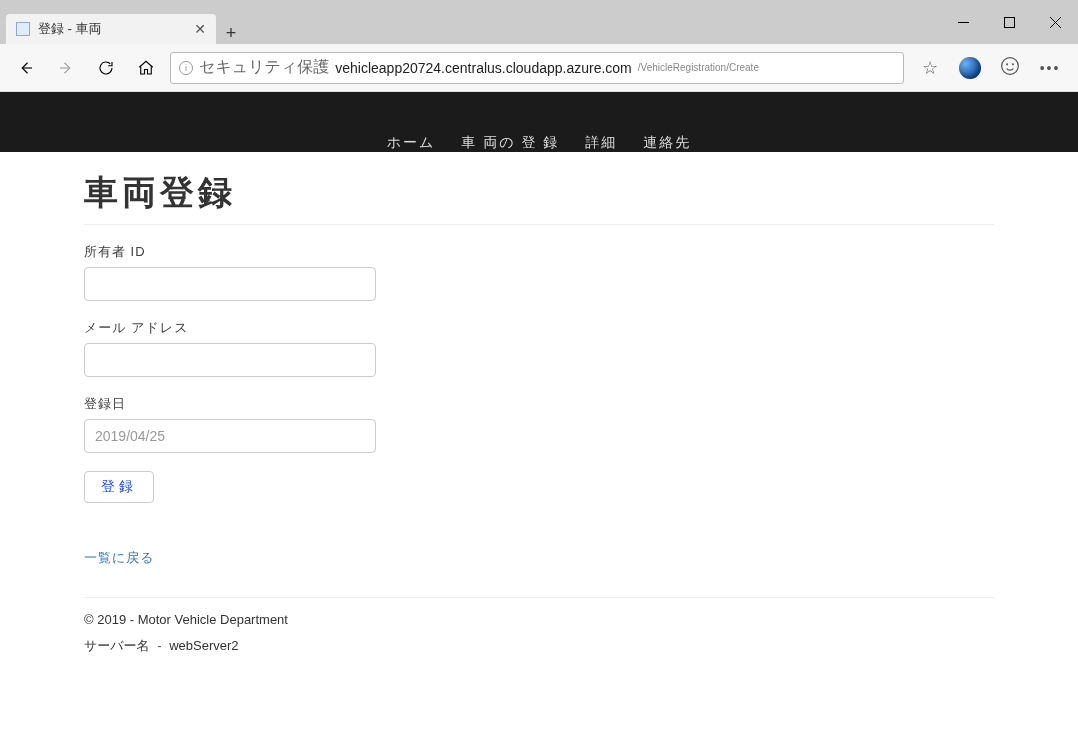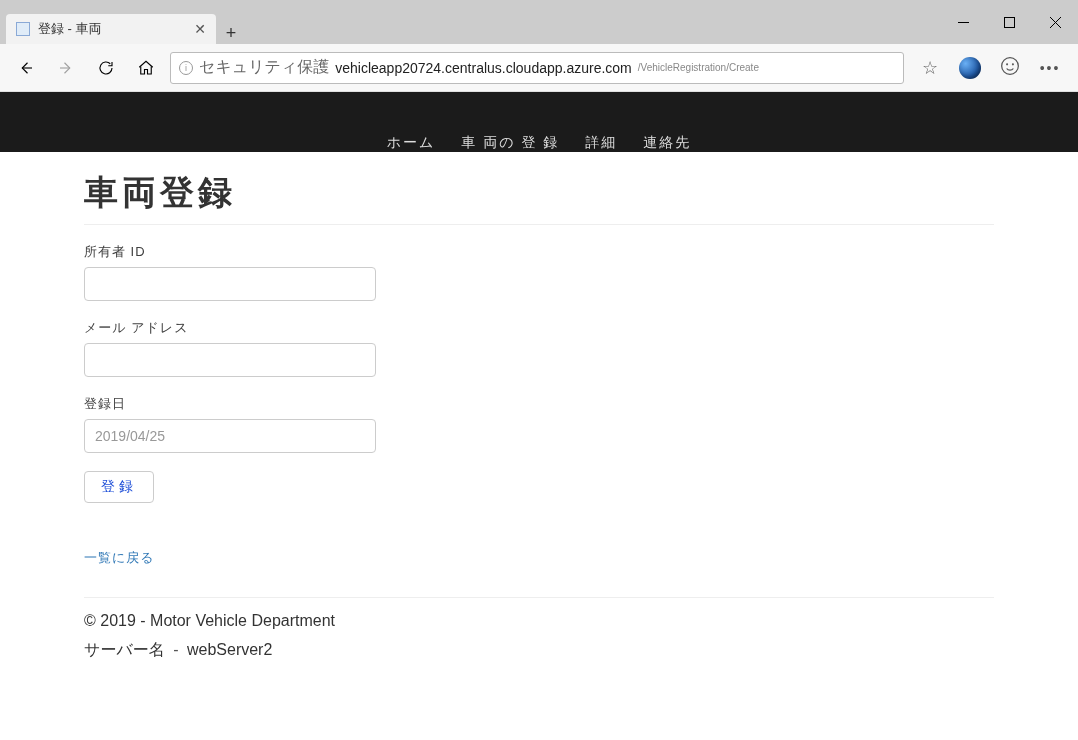--- a/index.html
+++ b/index.html
@@ -226,21 +226,21 @@
     }
     .back-link {
       display: inline-block;
       margin-top: 28px;
       color: #337ab7;
       font-size: 13px;
       letter-spacing: 1px;
       cursor: pointer;
     }
     .divider { border-top: 1px solid #eee; margin-top: 30px; margin-bottom: 14px; }
-    .footer-line { font-size: 16px; color: #333; margin-bottom: 10px; }
+    .footer-line { font-size: 13px; color: #333; margin-bottom: 10px; }
     .footer-line .dash { margin: 0 4px; color: #555; }
   </style>
 </head>
 <body>
 
 <div class="browser-window">
 
   <div class="titlebar">
     <div class="tabs-area">
       <div class="tab">

